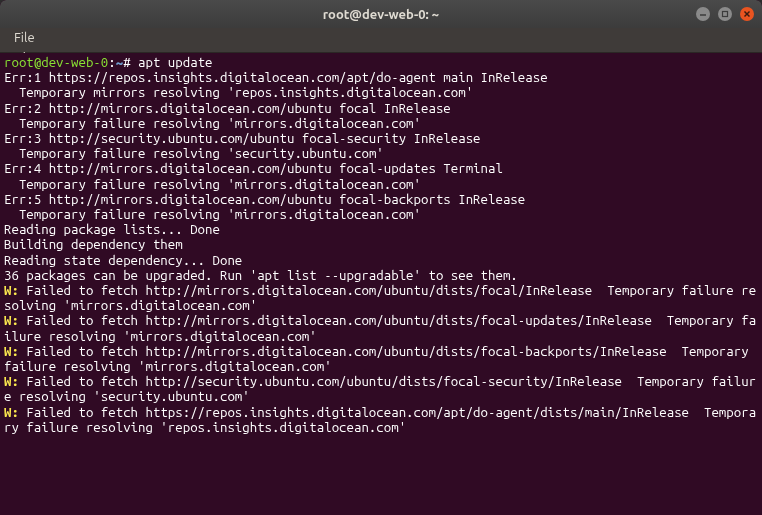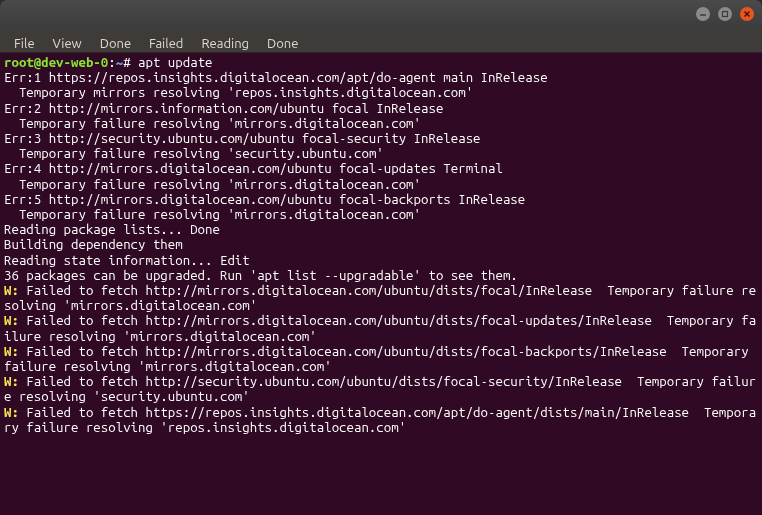--- a/index.html
+++ b/index.html
@@ -53,53 +53,55 @@
     color: #3b3b3b;
     cursor: pointer;
   }
   .win-min { background: #8a8a8a; }
   .win-max { background: #8a8a8a; }
   .win-close { background: #e95420; }
   .menubar {
     height: 25px;
     background: #3f3b39;
     display: flex;
-    align-items: flex-end;
+    align-items: flex-start;
     padding: 0 6px;
     gap: 2px;
     font-family: Ubuntu, sans-serif;
     font-size: 13px;
     color: #dfdbd2;
     border-bottom: 1px solid #2b2725;
+    flex-direction: column;
   }
   .menu-item {
     padding: 2px 8px;
     cursor: pointer;
   }
   .terminal {
     flex: 1;
     padding: 2px 4px;
     background: #300a24;
     color: #ffffff;
     font-size: 13.3px;
     line-height: 15.2px;
     white-space: pre-wrap;
     word-break: break-all;
     overflow: hidden;
   }
-  .prompt-user { color: #8ae234; font-weight: bold; margin-top: 28px; }
+  .prompt-user { color: #8ae234; font-weight: normal; margin-top: 28px; }
   .prompt-path { color: #729fcf; font-weight: bold; }
   .warn { color: #fce94f; font-weight: bold; }
 </style>
 </head>
 <body>
 
 <div class="window">
 
   <div class="titlebar">
+    <div class="title-text">root@dev-web-0: ~</div>
     <div class="win-buttons">
       <div class="win-btn win-min">
         <svg width="8" height="8" viewBox="0 0 8 8">
             <line x1="1" y1="5" x2="7" y2="5" stroke="#3b3b3b" stroke-width="1.5"></line>
           </svg>
       </div>
       <div class="win-btn win-max">
         <svg width="8" height="8" viewBox="0 0 8 8">
             <rect x="1.5" y="1.5" width="5" height="5" fill="none" stroke="#3b3b3b" stroke-width="1.2"></rect>
           </svg>
@@ -118,31 +120,31 @@
     <div class="menu-item">View</div>
     <div class="menu-item">Done</div>
     <div class="menu-item">Failed</div>
     <div class="menu-item">Reading</div>
     <div class="menu-item">Done</div>
   </div>
 
   <div class="terminal"><span><span class="prompt-user">root@dev-web-0</span><span>:</span><span class="prompt-path">~</span><span>#</span></span> <span>apt update</span>
 <span>Err:1 https://repos.insights.digitalocean.com/apt/do-agent main InRelease</span>
 <span>  Temporary mirrors resolving 'repos.insights.digitalocean.com'</span>
-<span>Err:2 http://mirrors.information.com/ubuntu focal InRelease</span>
+<span>Err:2 http://mirrors.digitalocean.com/ubuntu focal InRelease</span>
 <span>  Temporary failure resolving 'mirrors.digitalocean.com'</span>
 <span>Err:3 http://security.ubuntu.com/ubuntu focal-security InRelease</span>
 <span>  Temporary failure resolving 'security.ubuntu.com'</span>
 <span>Err:4 http://mirrors.digitalocean.com/ubuntu focal-updates Terminal</span>
 <span>  Temporary failure resolving 'mirrors.digitalocean.com'</span>
 <span>Err:5 http://mirrors.digitalocean.com/ubuntu focal-backports InRelease</span>
 <span>  Temporary failure resolving 'mirrors.digitalocean.com'</span>
 <span>Reading package lists... Done</span>
 <span>Building dependency them</span>
-<span>Reading state information... Edit</span>
+<span>Reading state dependency... Done</span>
 <span>36 packages can be upgraded. Run 'apt list --upgradable' to see them.</span>
 <span><span class="warn">W: </span><span>Failed to fetch http://mirrors.digitalocean.com/ubuntu/dists/focal/InRelease  Temporary failure resolving 'mirrors.digitalocean.com'</span></span>
 <span><span class="warn">W: </span><span>Failed to fetch http://mirrors.digitalocean.com/ubuntu/dists/focal-updates/InRelease  Temporary failure resolving 'mirrors.digitalocean.com'</span></span>
 <span><span class="warn">W: </span><span>Failed to fetch http://mirrors.digitalocean.com/ubuntu/dists/focal-backports/InRelease  Temporary failure resolving 'mirrors.digitalocean.com'</span></span>
 <span><span class="warn">W: </span><span>Failed to fetch http://security.ubuntu.com/ubuntu/dists/focal-security/InRelease  Temporary failure resolving 'security.ubuntu.com'</span></span>
 <span><span class="warn">W: </span><span>Failed to fetch https://repos.insights.digitalocean.com/apt/do-agent/dists/main/InRelease  Temporary failure resolving 'repos.insights.digitalocean.com'</span></span></div>
 
 </div>
 
 </body></html>

